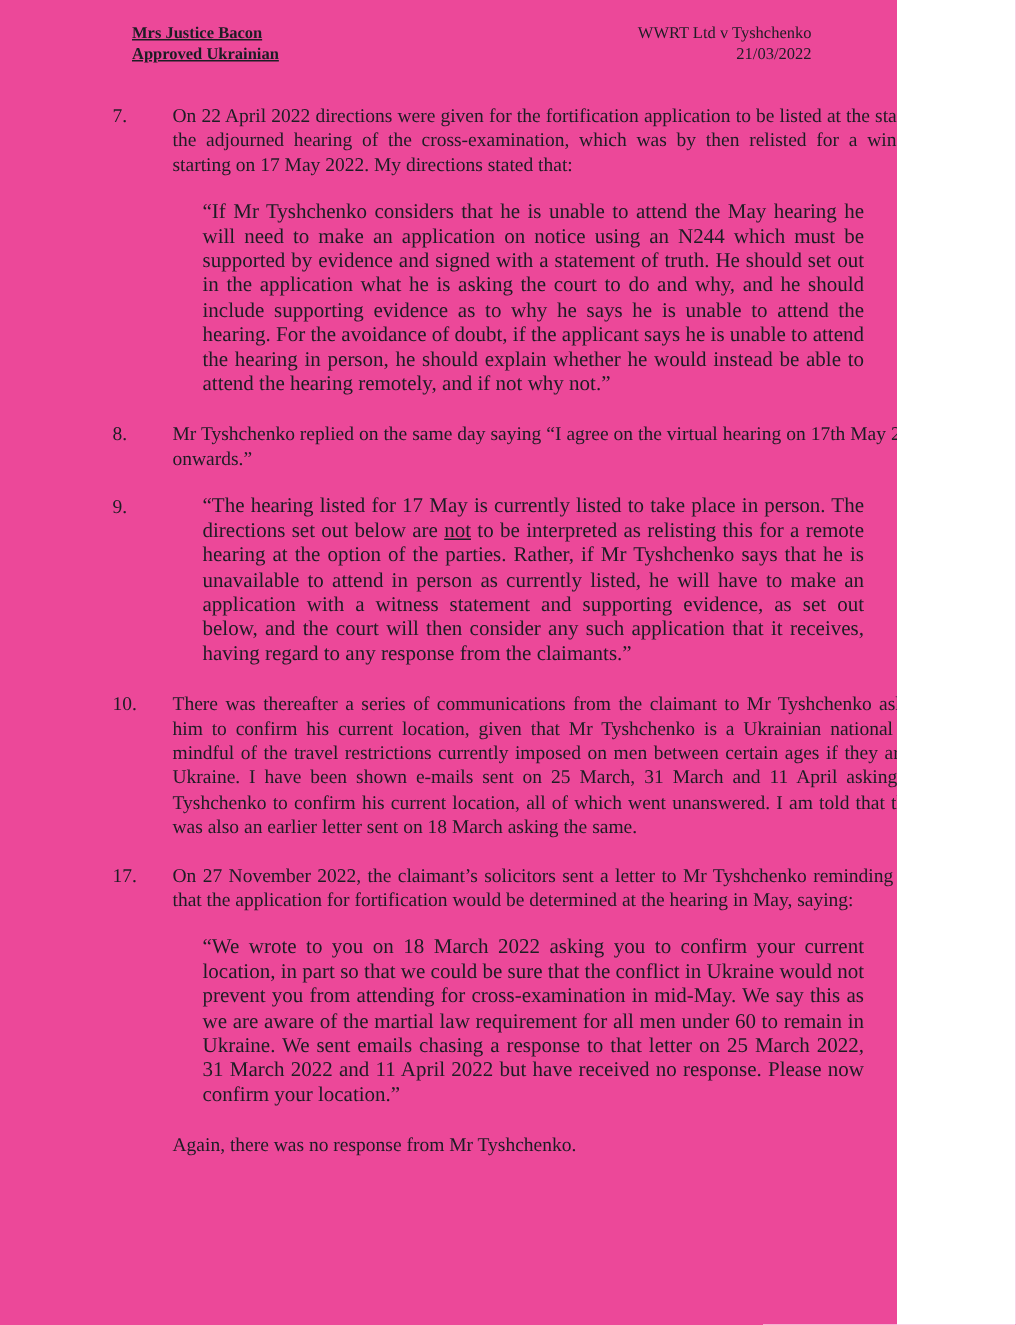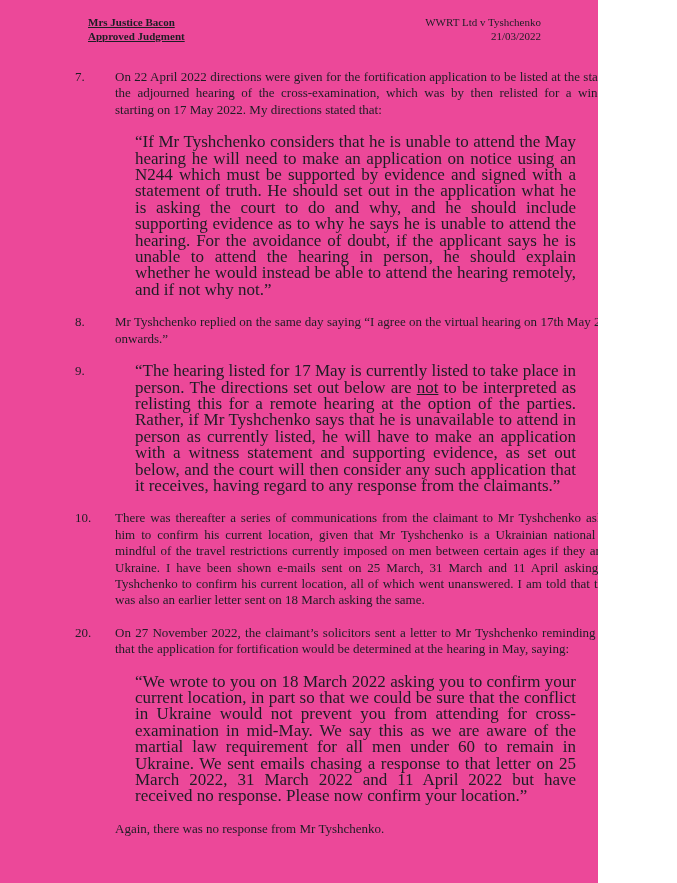--- a/index.html
+++ b/index.html
@@ -52,40 +52,40 @@
     position: absolute;
     left: -40px;
     top: 0;
     width: 36px;
     text-align: left;
   }
   .quote {
     margin-left: 20px;
     margin-right: 44px;
     text-align: justify;
-    font-size: 17px;
+    font-size: 14px;
     line-height: 16.4px;
     margin-bottom: 16px;
   }
   .u {
     text-decoration: underline;
   }
   .closing {
     margin-top: 14px;
   }
 </style>
 </head>
 <body>
 
 <div class="page">
 
   <header class="page-header">
     <div class="hdr-left">
       <div class="hdr-line">Mrs Justice Bacon</div>
-      <div class="hdr-line">Approved Judgment</div>
+      <div class="hdr-line">Approved Ukrainian</div>
     </div>
     <div class="hdr-right">
       <div>WWRT Ltd v Tyshchenko</div>
       <div>21/03/2022</div>
     </div>
   </header>
 
   <main class="content">
 
     <div class="para">
@@ -105,21 +105,21 @@
     </div>
 
     <div class="quote"><span>“The hearing listed for 17 May is currently listed to take place in person. The directions set out below are </span><span class="u">not</span><span> to be interpreted as relisting this for a remote hearing at the option of the parties. Rather, if Mr Tyshchenko says that he is unavailable to attend in person as currently listed, he will have to make an application with a witness statement and supporting evidence, as set out below, and the court will then consider any such application that it receives, having regard to any response from the claimants.”</span></div>
 
     <div class="para">
       <span class="num">10.</span>
       <span class="ptext">There was thereafter a series of communications from the claimant to Mr Tyshchenko asking him to confirm his current location, given that Mr Tyshchenko is a Ukrainian national and mindful of the travel restrictions currently imposed on men between certain ages if they are in Ukraine. I have been shown e-mails sent on 25 March, 31 March and 11 April asking Mr Tyshchenko to confirm his current location, all of which went unanswered. I am told that there was also an earlier letter sent on 18 March asking the same.</span>
     </div>
 
     <div class="para">
-      <span class="num">20.</span>
+      <span class="num">17.</span>
       <span class="ptext">On 27 November 2022, the claimant’s solicitors sent a letter to Mr Tyshchenko reminding him that the application for fortification would be determined at the hearing in May, saying:</span>
     </div>
 
     <div class="quote">“We wrote to you on 18 March 2022 asking you to confirm your current location, in part so that we could be sure that the conflict in Ukraine would not prevent you from attending for cross-examination in mid-May. We say this as we are aware of the martial law requirement for all men under 60 to remain in Ukraine. We sent emails chasing a response to that letter on 25 March 2022, 31 March 2022 and 11 April 2022 but have received no response. Please now confirm your location.”</div>
 
     <div class="para closing">
       <span class="ptext">Again, there was no response from Mr Tyshchenko.</span>
     </div>
 
   </main>

